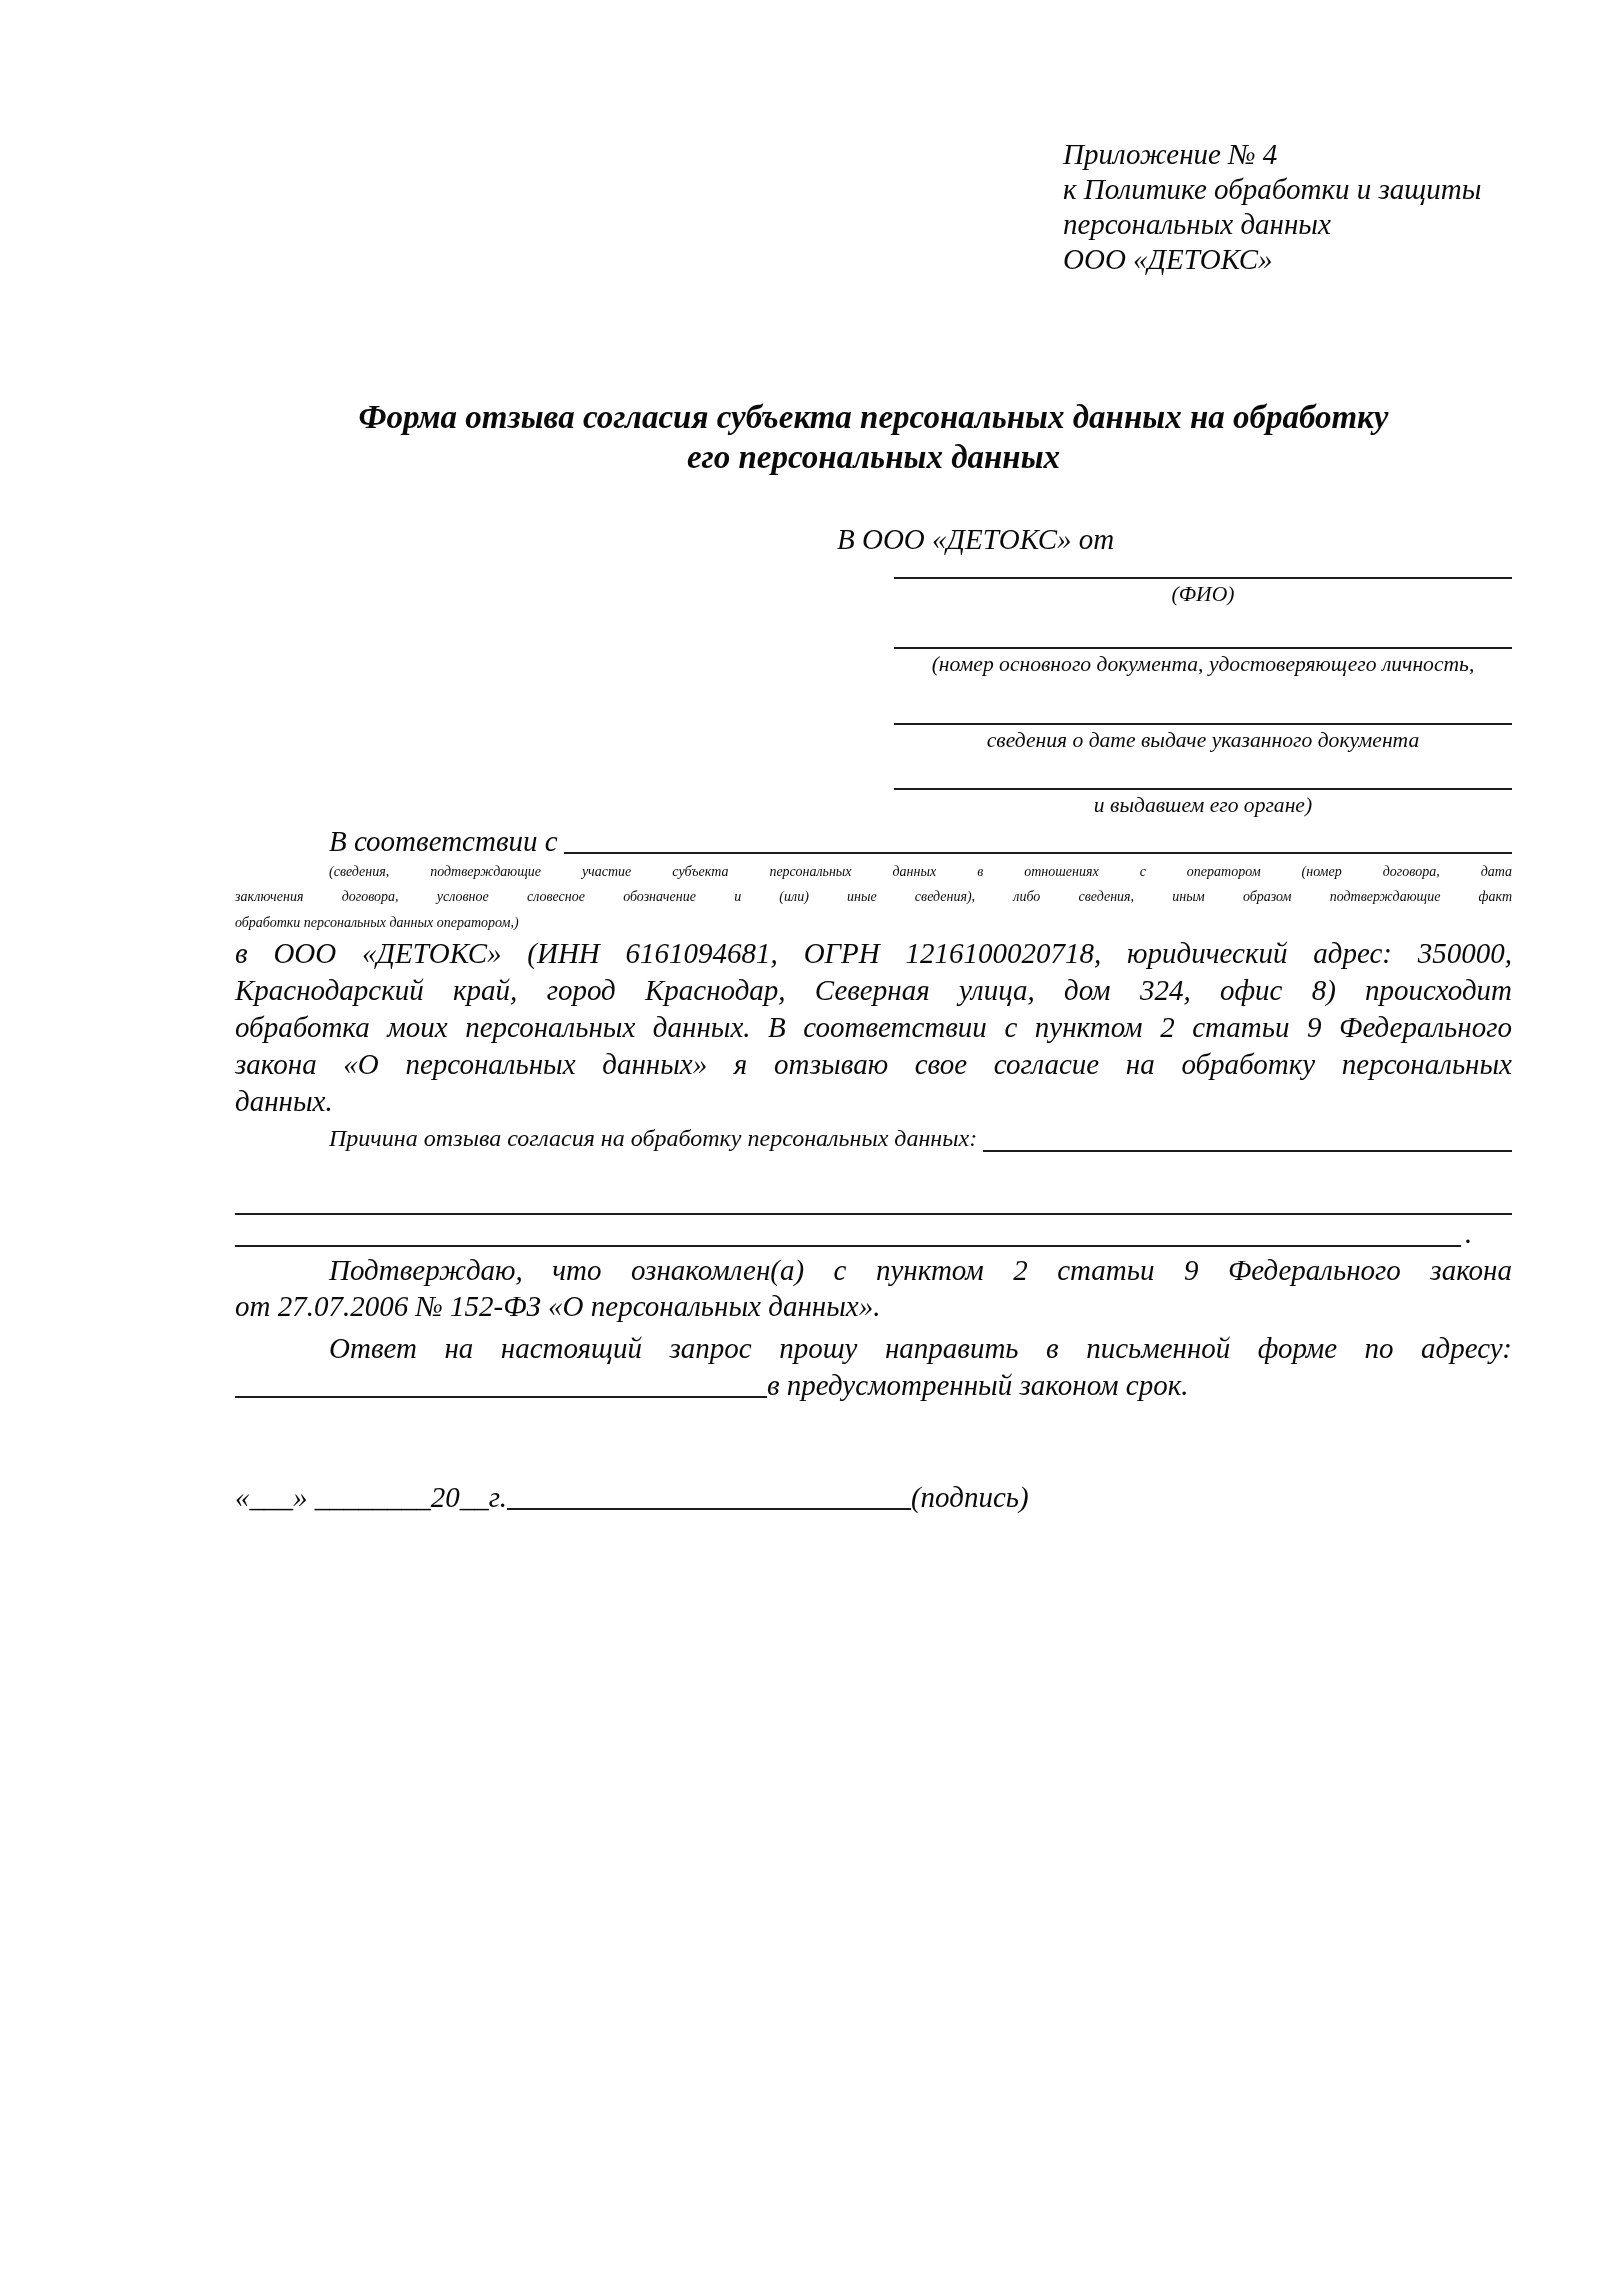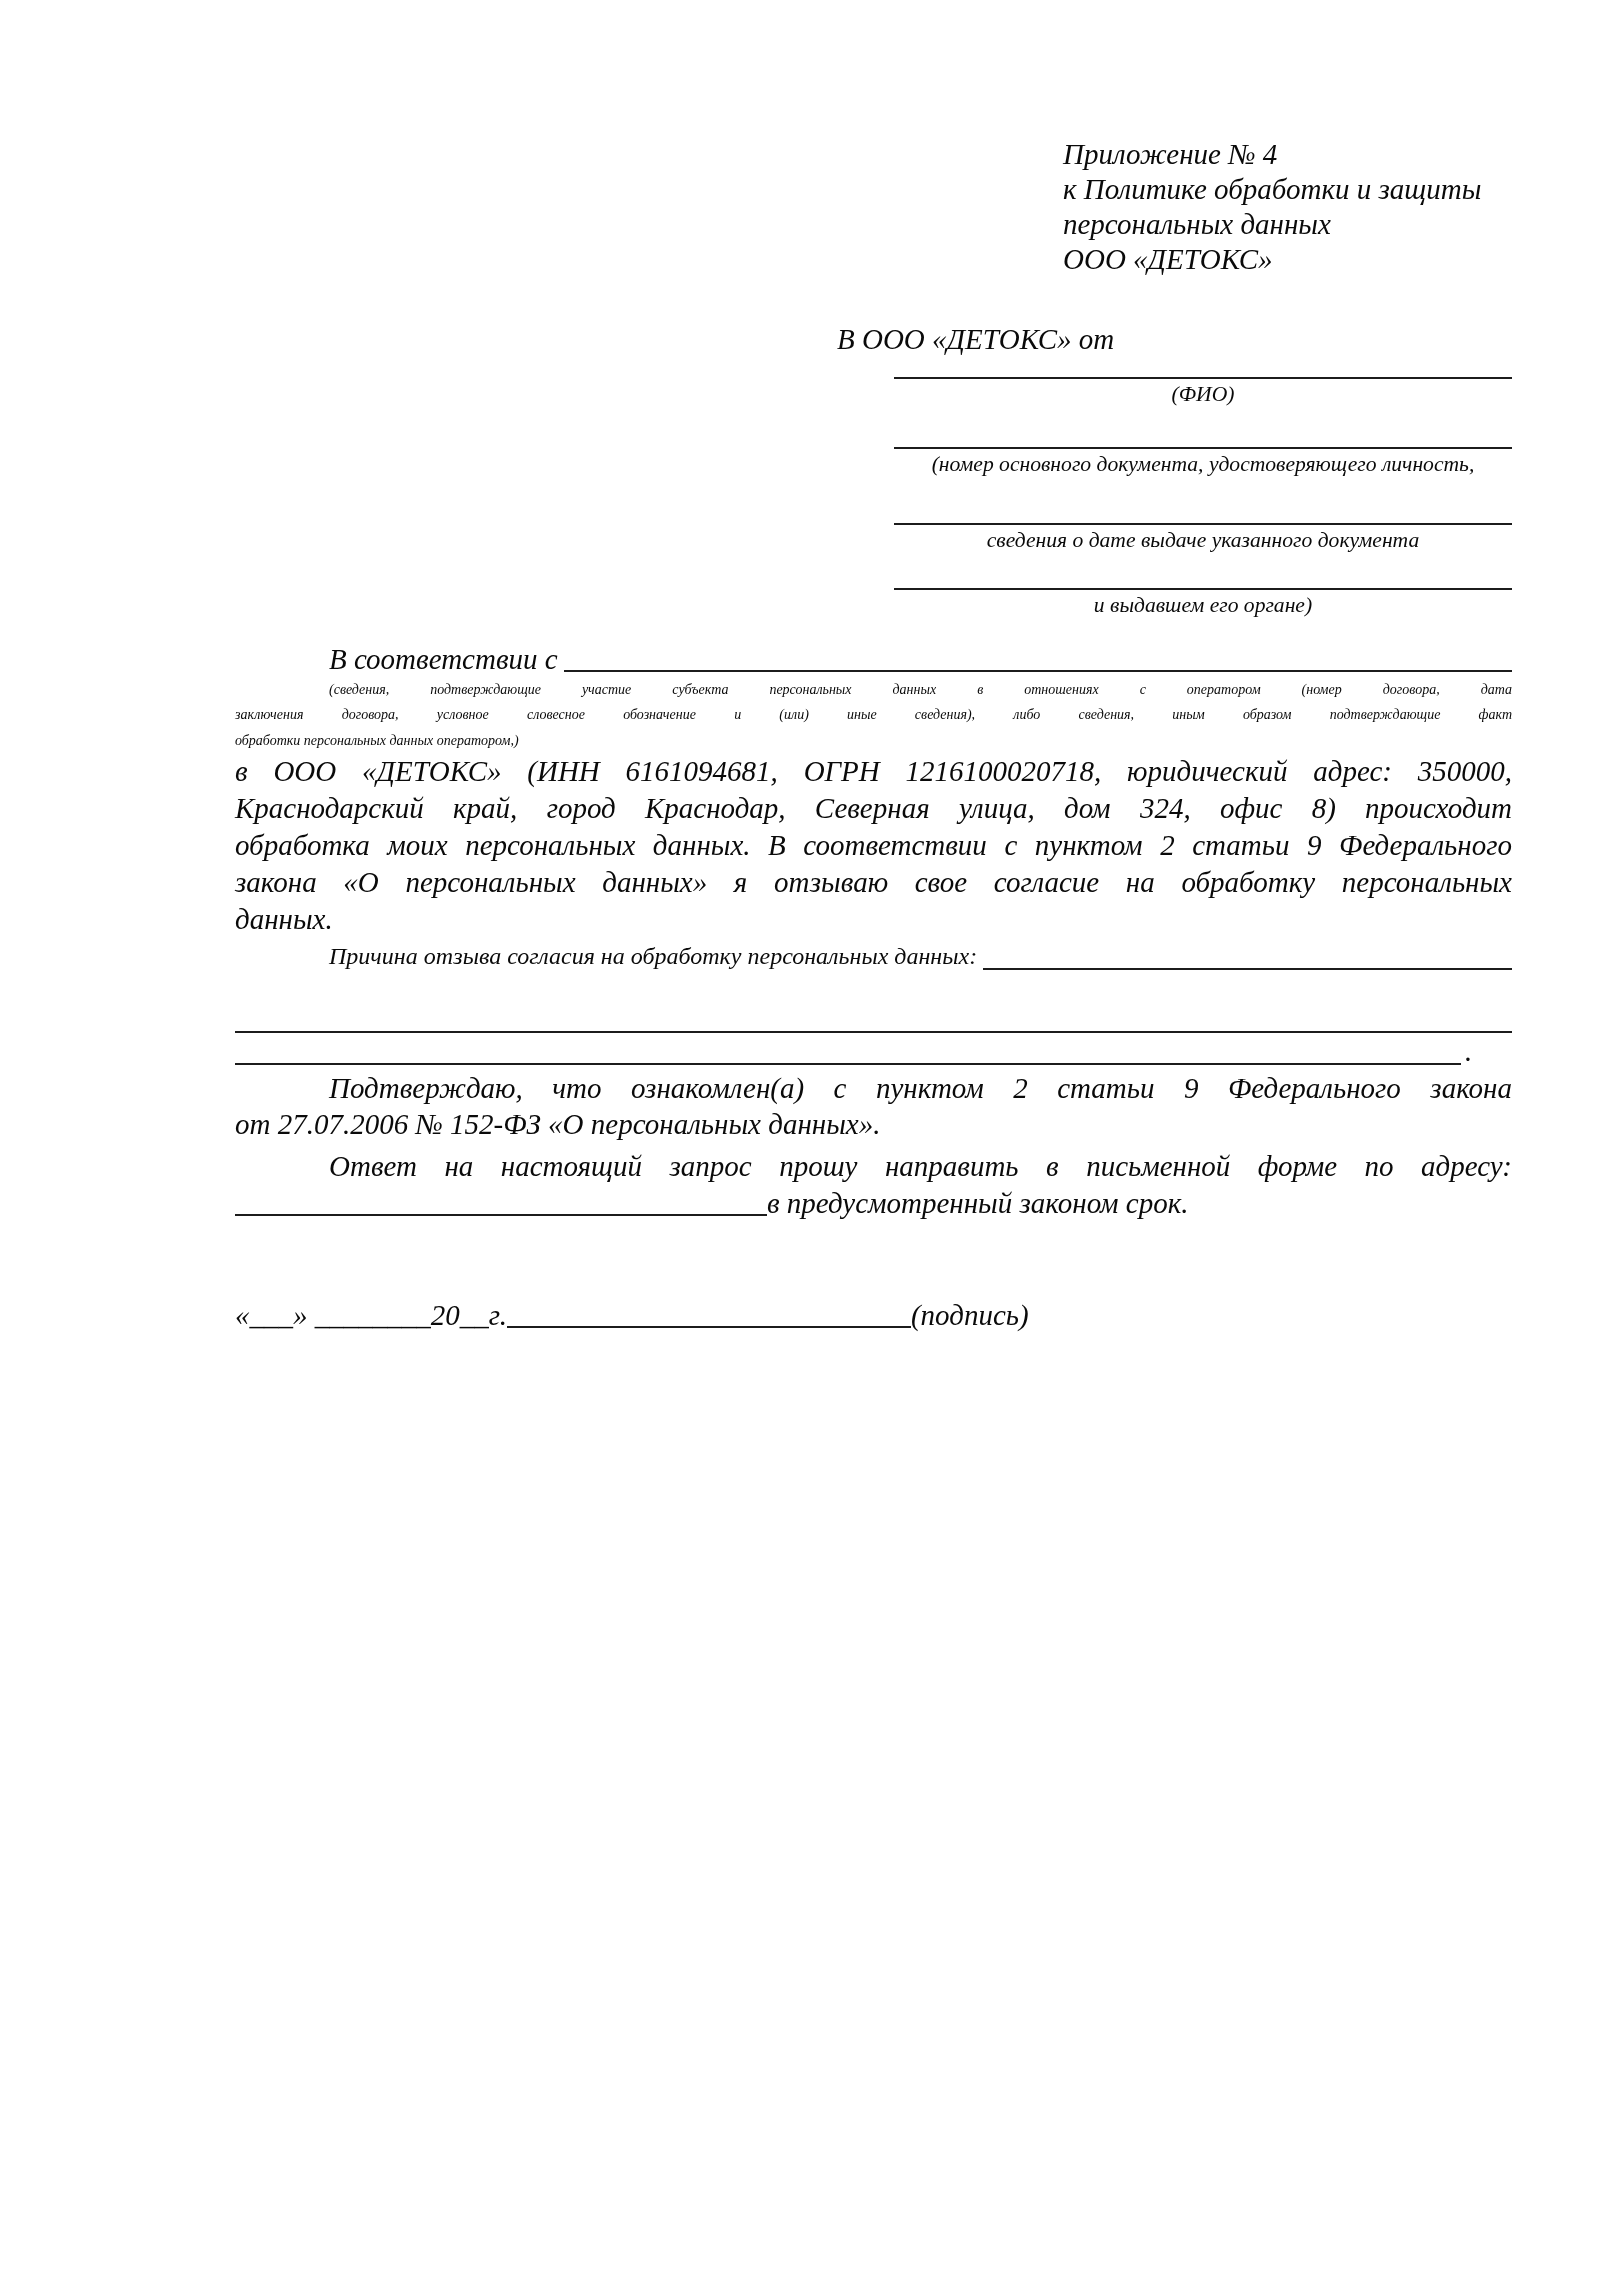--- a/index.html
+++ b/index.html
@@ -61,21 +61,21 @@
   }
 
   
   .stmt-heading {
     margin-top: 44px;
     text-align: center;
     font-size: 29px;
     line-height: 33px;
   }
   .intro-line {
-    margin-top: 25px;
+    margin-top: 7px;
     display: flex;
     font-size: 29px;
     line-height: 35px;
   }
   .intro-line .prefix { padding-left: 94px; white-space: nowrap; }
   .fill-rule {
     flex: 1;
     border-bottom: 2.9px solid #1c1c1c;
     margin-bottom: 4.9px;
     margin-left: 5.9px;
@@ -137,20 +137,24 @@
 <div class="page">
   <div class="content">
 
     <div class="header-note">
       <div>Приложение № 4</div>
       <div>к Политике обработки и защиты</div>
       <div>персональных данных</div>
       <div>ООО «ДЕТОКС»</div>
     </div>
 
+    <div class="doc-title">
+      <div>Форма отзыва согласия субъекта персональных данных на обработку</div>
+      <div>его персональных данных</div>
+    </div>
 
     <div class="addr-to">В ООО «ДЕТОКС» от</div>
     <div class="addr-block">
       <div class="addr-rule r1"></div>
       <div class="addr-cap">(ФИО)</div>
       <div class="addr-rule r2"></div>
       <div class="addr-cap">(номер основного документа, удостоверяющего личность,</div>
       <div class="addr-rule r3"></div>
       <div class="addr-cap">сведения о дате выдаче указанного документа</div>
       <div class="addr-rule r4"></div>

